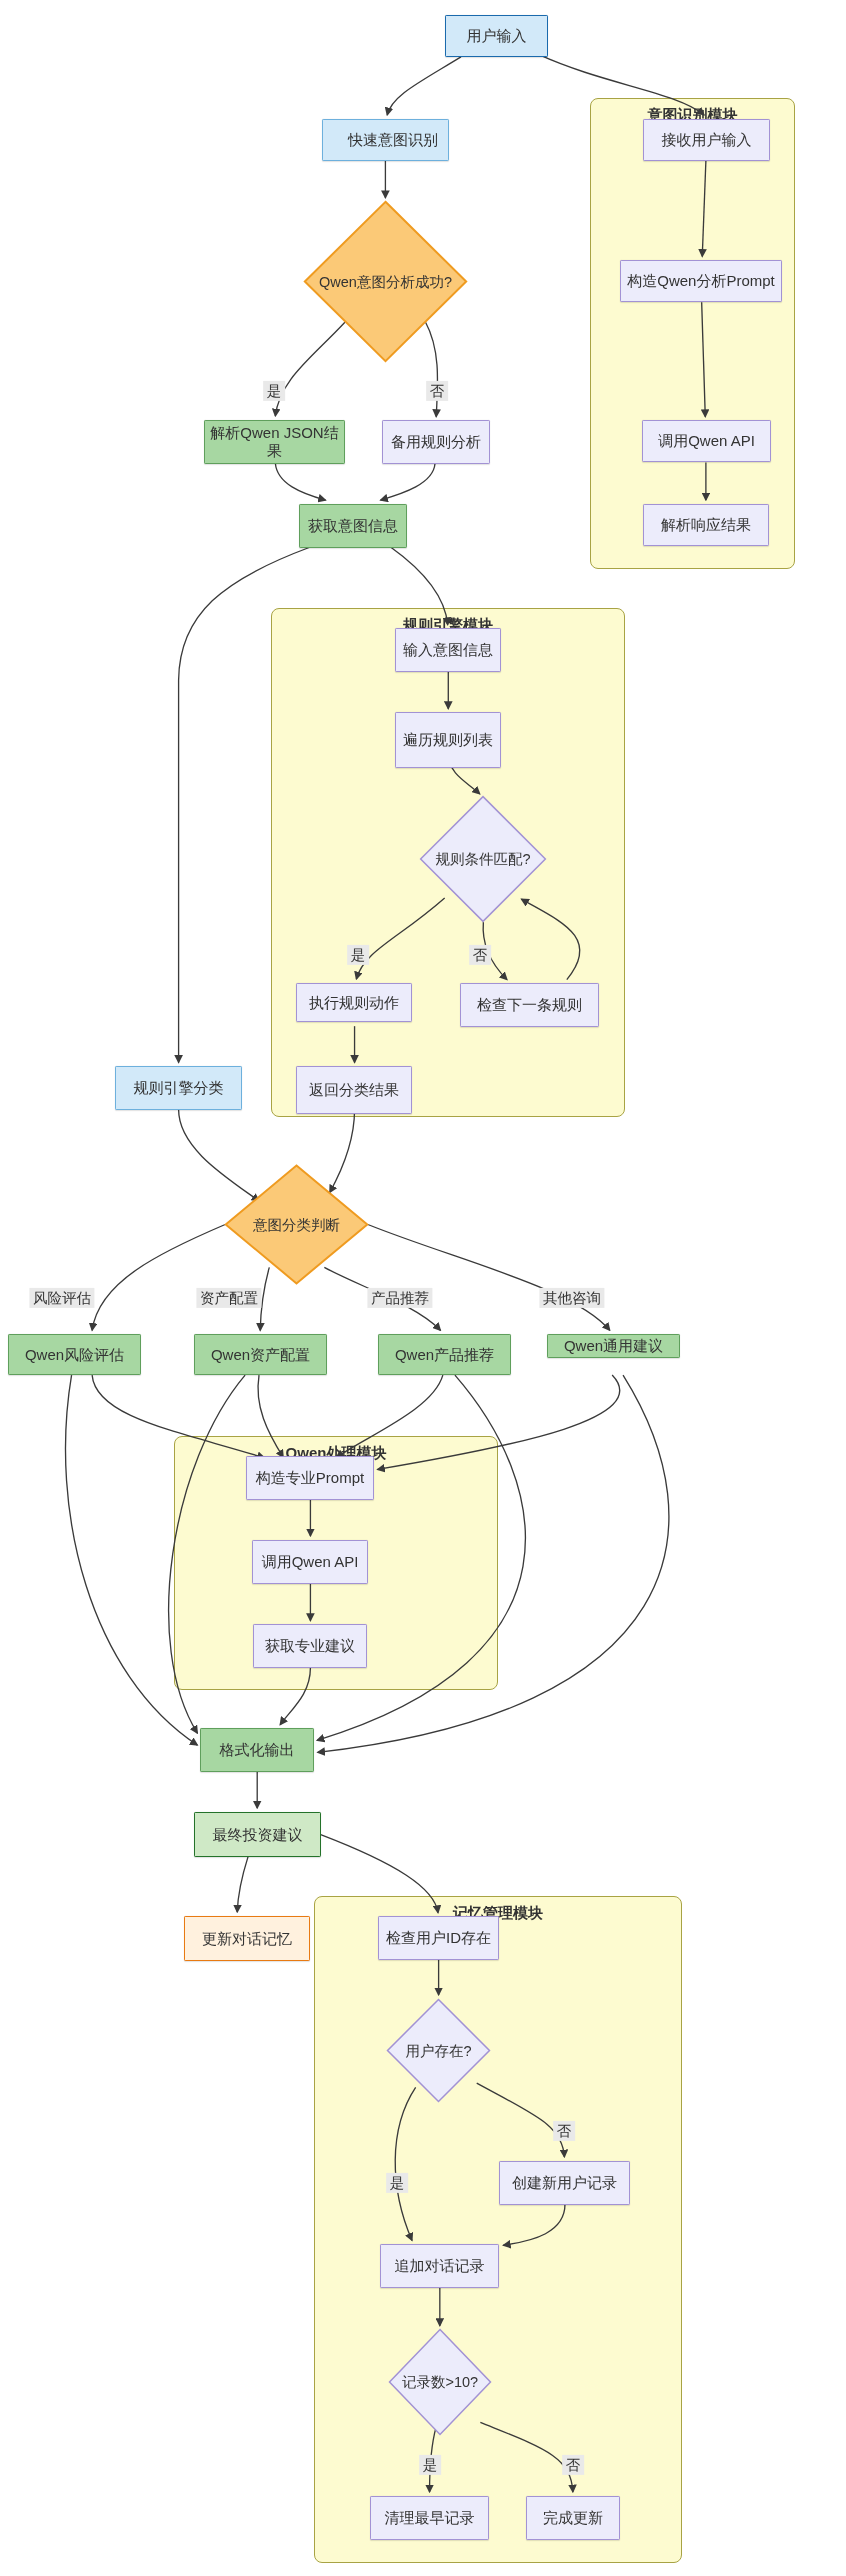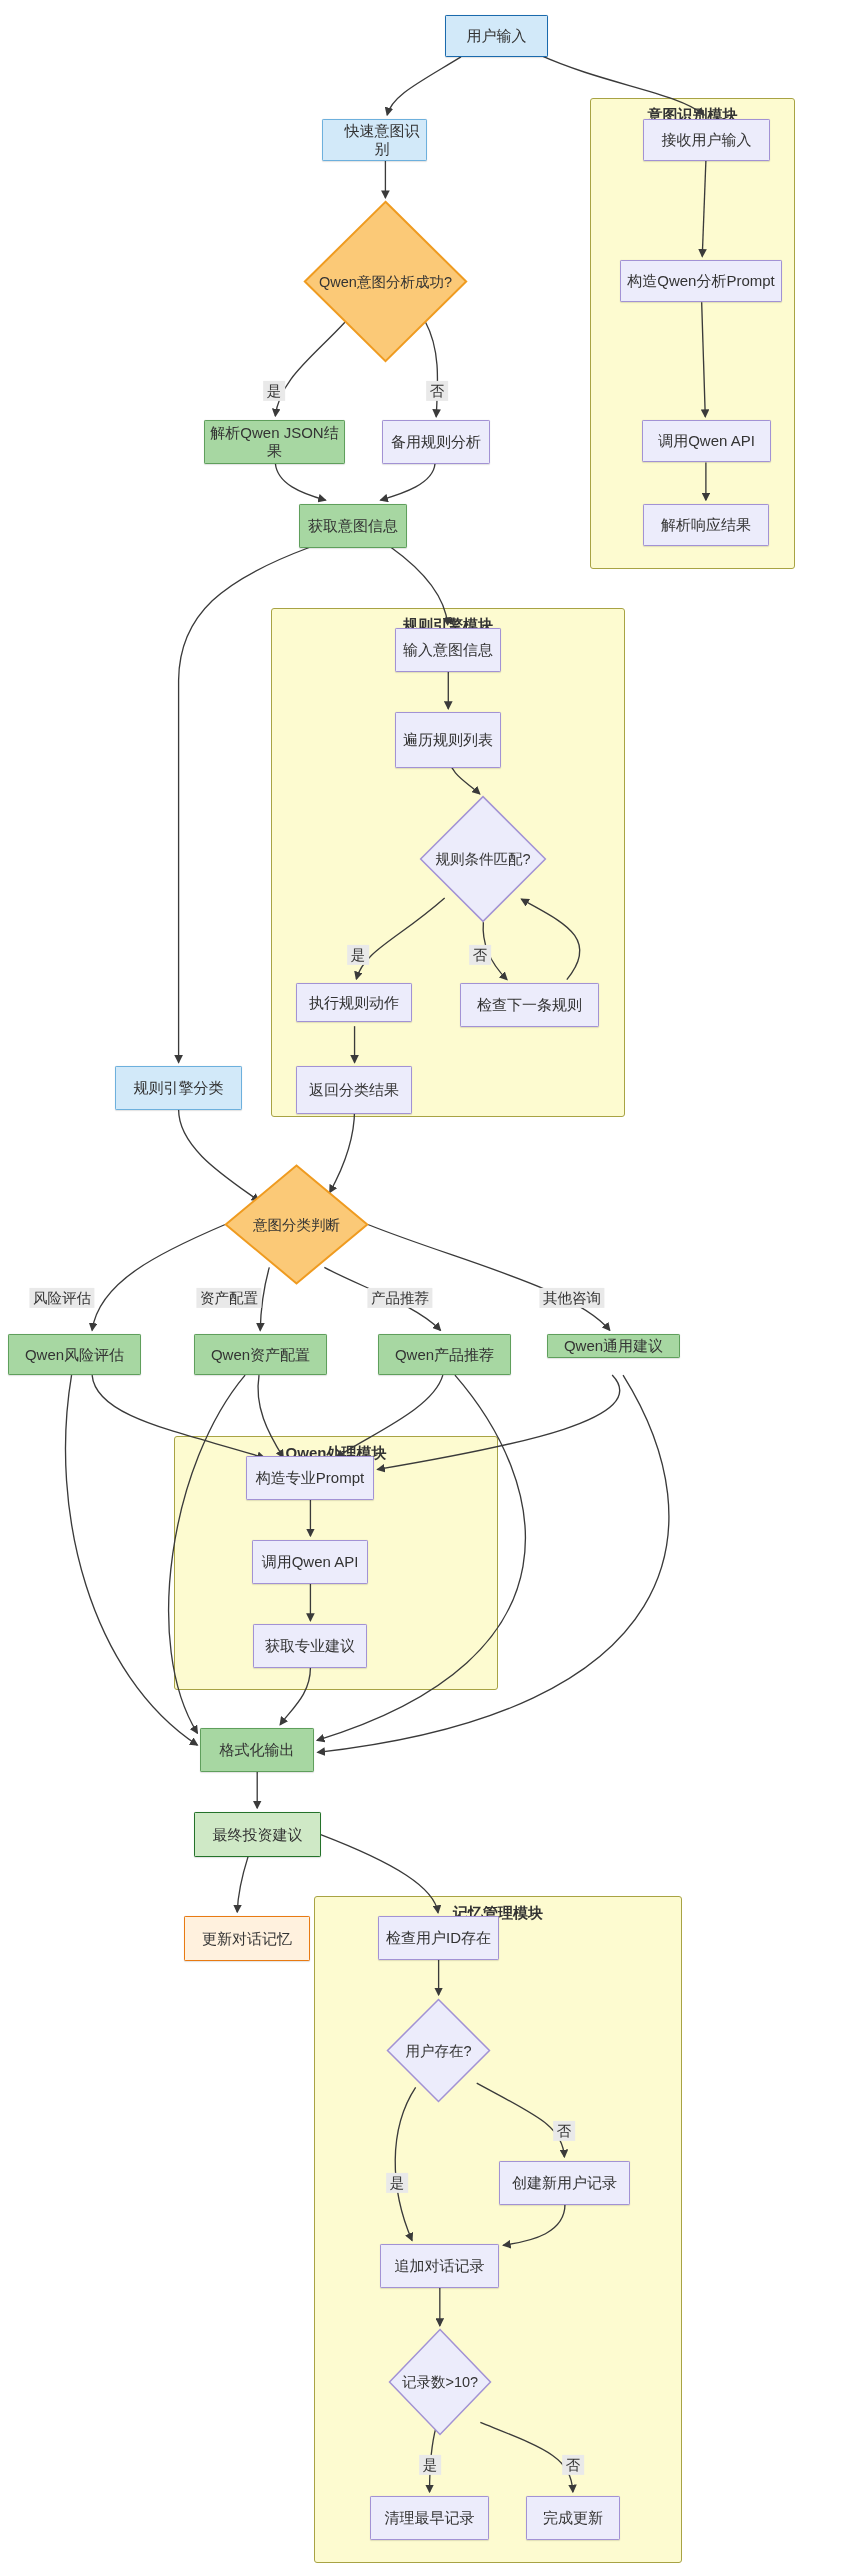--- a/index.html
+++ b/index.html
@@ -9,21 +9,21 @@
     --final-fill:#cfe9c6; --final-border:#24722a;
     --lavender-fill:#ececfb; --lavender-border:#a292d4;
     --cream-fill:#fff1de; --cream-border:#e87a12;
     --subgraph-fill:#fdfbd0; --subgraph-border:#a8a344;
     --edge-color:#3a3a3a; --label-bg:#e9e9e9; --text-color:#333333;
   }
   html,body{margin:0;padding:0;background:#ffffff;}
   .canvas{position:relative;width:847px;height:2576px;background:#ffffff;overflow:hidden;
           font-family:"Liberation Sans","DejaVu Sans",sans-serif;color:var(--text-color);}
   .sg{position:absolute;background:var(--subgraph-fill);border:0.9px solid var(--subgraph-border);
-      border-radius:3px;z-index:1;}
+      border-radius:8px;z-index:1;}
   .sg-title{position:absolute;top:7.3px;left:50%;transform:translateX(-50%);
       font-size:15px;font-weight:600;white-space:nowrap;color:var(--text-color);}
   svg.edges{position:absolute;left:0;top:0;z-index:2;pointer-events:none;}
   svg.edges path.edge{fill:none;stroke:var(--edge-color);stroke-width:2.2px;}
   #arrowhead path{fill:var(--edge-color);}
   .node{position:absolute;display:flex;align-items:center;justify-content:center;text-align:center;
       font-size:15px;line-height:1.2;border-radius:1.2px;z-index:3;box-sizing:border-box;
       box-shadow:0 0.6px 1.2px rgba(0,0,0,0.12);padding:2.4px 4.8px;}
   .node.blue{background:var(--blue-fill);border:0.9px solid var(--blue-border);}
   .node.blue.strong{border:1.5px solid var(--dark-blue-border);}
@@ -108,21 +108,21 @@
     <path class="edge" marker-end="url(#arrowhead)" d="M 788 3445 C 885 3498, 930 3515, 933 3567"></path>
     <path class="edge" marker-end="url(#arrowhead)" d="M 934 3645 C 934 3692, 882 3706, 832 3713"></path>
     <path class="edge" marker-end="url(#arrowhead)" d="M 727 3783 L 727 3846"></path>
     <path class="edge" marker-end="url(#arrowhead)" d="M 721 4013 C 713 4042, 710 4080, 710 4121"></path>
     <path class="edge" marker-end="url(#arrowhead)" d="M 794 4006 C 898 4048, 944 4062, 947 4121"></path>
   </svg>
 
   <div class="node blue strong" style="left:445px;top:14.5px;width:103px;height:42px;">
       <span>用户输入</span>
     </div>
-  <div class="node blue" style="left:322px;top:119px;width:105px;height:42px;padding-left:20px;">
+  <div class="node blue" style="left:322px;top:119px;width:127px;height:42px;padding-left:20px;">
       <span>快速意图识别</span>
     </div>
   <div class="node lavender" style="left:643px;top:119px;width:127px;height:42px;">
       <span>接收用户输入</span>
     </div>
   <div class="node lavender" style="left:620px;top:260px;width:162px;height:42px;">
       <span>构造Qwen分析Prompt</span>
     </div>
   <div class="node lavender" style="left:642px;top:420px;width:129px;height:42px;">
       <span>调用Qwen API</span>

